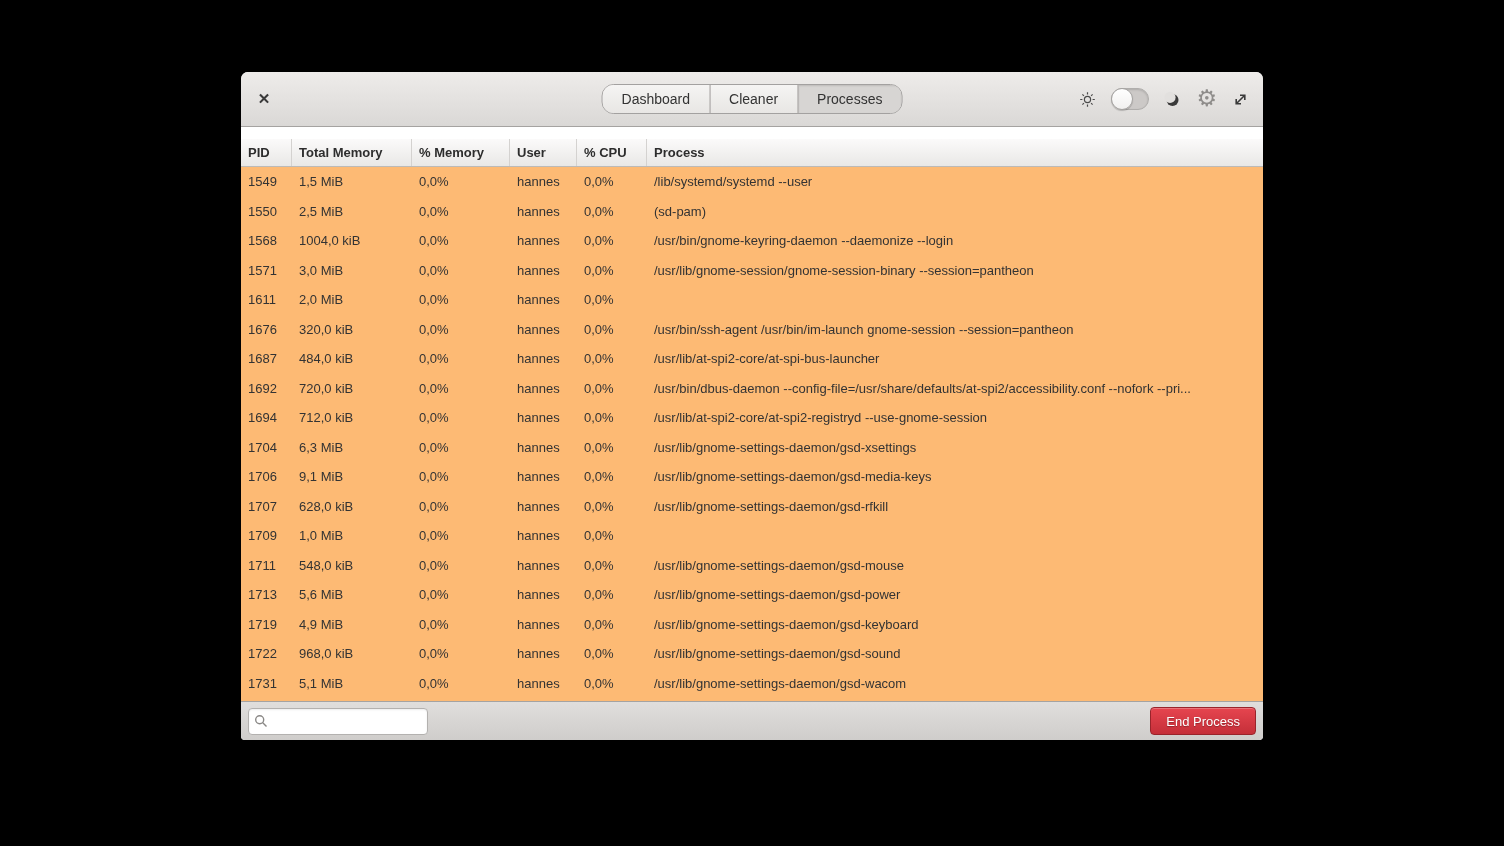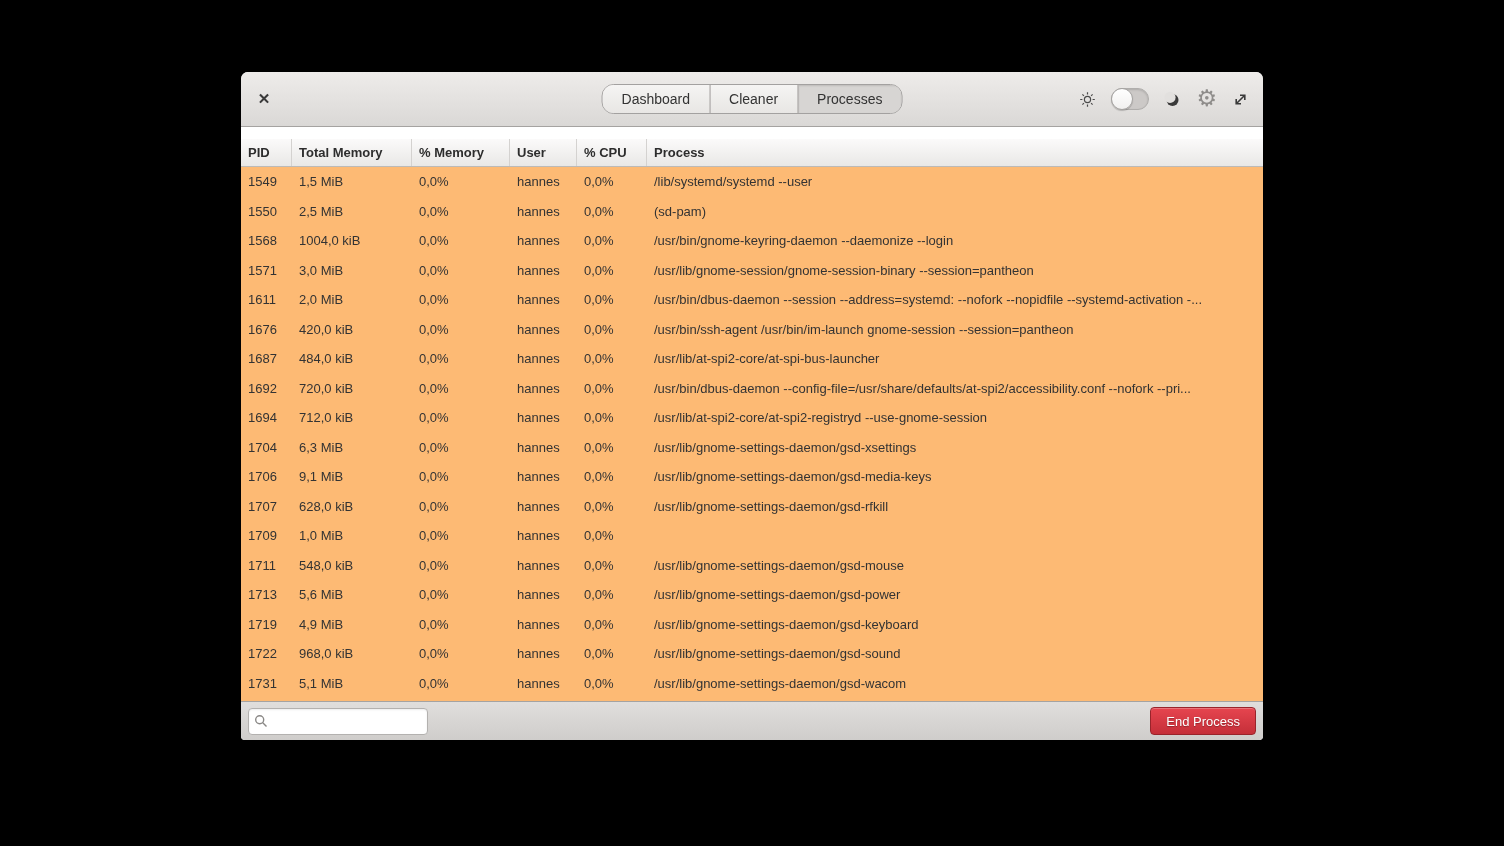--- a/index.html
+++ b/index.html
@@ -193,25 +193,24 @@
         <div class="cell">hannes</div>
         <div class="cell">0,0%</div>
         <div class="cell">/usr/lib/gnome-session/gnome-session-binary --session=pantheon</div>
       </div>
       <div class="trow grid-cols">
         <div class="cell">1611</div>
         <div class="cell">2,0 MiB</div>
         <div class="cell">0,0%</div>
         <div class="cell">hannes</div>
         <div class="cell">0,0%</div>
-        <div class="cell">/usr/bin/dbus-daemon --session --address=systemd: --nofork --nopidfile --systemd-activation -...</div>
       </div>
       <div class="trow grid-cols">
         <div class="cell">1676</div>
-        <div class="cell">420,0 kiB</div>
+        <div class="cell">320,0 kiB</div>
         <div class="cell">0,0%</div>
         <div class="cell">hannes</div>
         <div class="cell">0,0%</div>
         <div class="cell">/usr/bin/ssh-agent /usr/bin/im-launch gnome-session --session=pantheon</div>
       </div>
       <div class="trow grid-cols">
         <div class="cell">1687</div>
         <div class="cell">484,0 kiB</div>
         <div class="cell">0,0%</div>
         <div class="cell">hannes</div>

